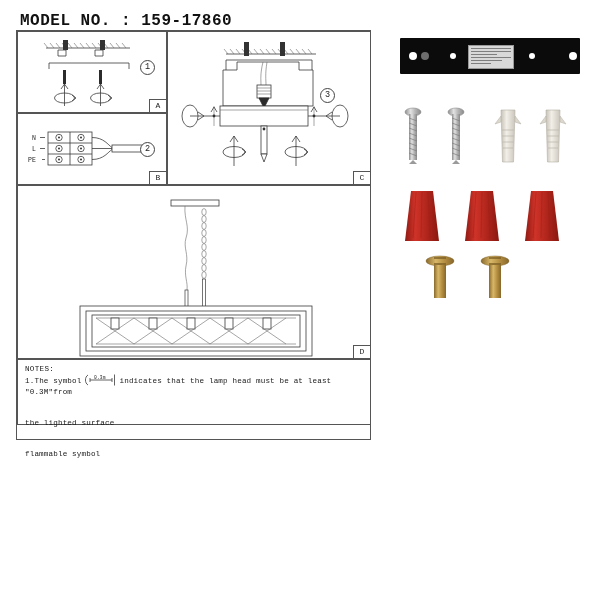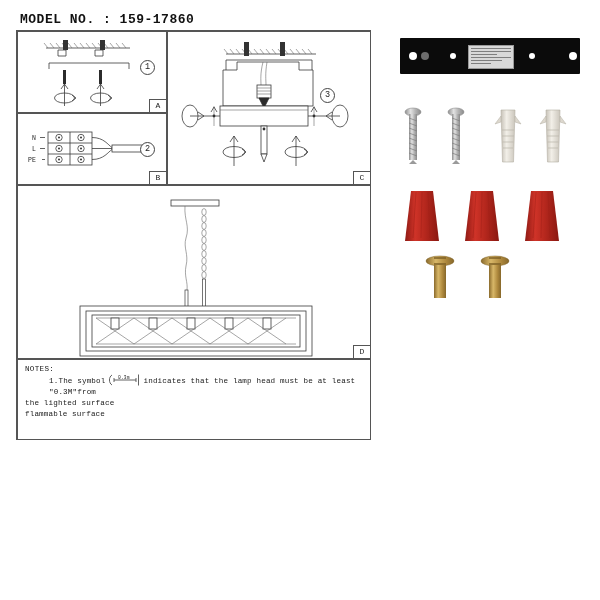--- a/index.html
+++ b/index.html
@@ -1,33 +1,33 @@
 <!DOCTYPE html>
 <html><head>
 <meta charset="utf-8">
 <style>
   html,body{margin:0;padding:0;background:#ffffff;}
   body{width:600px;height:600px;position:relative;overflow:hidden;
        font-family:"Liberation Mono","DejaVu Sans Mono",monospace;color:#1a1a1a;}
   .sheet{position:absolute;left:0;top:0;width:600px;height:600px;background:#fff;}
 
   
-  .model-title{position:absolute;left:20px;top:12px;font-size:13px;
+  .model-title{position:absolute;left:20px;top:12px;font-size:16px;
       letter-spacing:.5px;font-weight:700;white-space:nowrap;color:#111;}
 
   
   .frame{position:absolute;left:16px;top:30px;width:355px;height:410px;
       border:1px solid #555;box-sizing:border-box;}
 
   .panel{position:absolute;box-sizing:border-box;border:1px solid #555;}
   .panel-A{left:0;top:0;width:150px;height:82px;}
   .panel-B{left:0;top:82px;width:150px;height:72px;}
   .panel-C{left:150px;top:0;width:204px;height:154px;}
   .panel-D{left:0;top:154px;width:354px;height:174px;}
-  .panel-N{left:0;top:328px;width:354px;height:81px;}
+  .panel-N{left:0;top:328px;width:354px;height:66px;}
 
   
   .tag{position:absolute;border:1px solid #555;background:#fff;
       font-size:8px;text-align:center;line-height:11px;width:16px;height:12px;
       font-family:"Liberation Mono",monospace;color:#222;}
   .tag-A{right:-1px;bottom:-1px;}
   .tag-B{right:-1px;bottom:-1px;}
   .tag-C{right:-1px;bottom:-1px;}
   .tag-D{right:-1px;bottom:-1px;}
 
@@ -38,22 +38,22 @@
   svg{display:block;overflow:visible;}
   .ln{stroke:#3b3b3b;stroke-width:.8;fill:none;}
   .thin{stroke:#6a6a6a;stroke-width:.6;fill:none;}
   .fillw{fill:#fff;stroke:#3b3b3b;stroke-width:.8;}
 
   
   .notes{position:absolute;left:0;top:0;width:354px;height:81px;
       padding:5px 7px;box-sizing:border-box;}
   .notes-head{font-size:7.6px;letter-spacing:.3px;margin-bottom:1px;}
   .note-line{font-size:7.6px;line-height:11px;letter-spacing:.15px;
-      display:block;white-space:nowrap;}
-  .note-wrap{font-size:7.6px;line-height:11px;letter-spacing:.15px;display:block;margin-left:24px;}
+      display:block;white-space:nowrap;margin-top:20px;}
+  .note-wrap{font-size:7.6px;line-height:11px;letter-spacing:.15px;display:block;}
   .sym{display:inline-block;vertical-align:-3px;margin:0 2px;}
 
   
   .hw{position:absolute;left:398px;top:30px;width:186px;height:270px;}
   .bar{position:absolute;left:2px;top:8px;width:180px;height:36px;
       background:#0b0b0b;border-radius:1px;}
   .bar-hole{position:absolute;background:#ffffff;border-radius:50%;}
   .bar-label{position:absolute;left:68px;top:7px;width:44px;height:22px;
       background:#d8d8d8;border:1px solid #9a9a9a;overflow:hidden;}
   .bar-label i{display:block;height:1.4px;margin:1.6px 2px 0 2px;background:#7e7e7e;}
@@ -295,21 +295,21 @@
               <path d="M4 1 C0.6 3 0.6 9 4 11" class="ln" stroke-width=".9"></path>
               <line x1="6" y1="6" x2="28" y2="6" class="ln" stroke-width=".7"></line>
               <path d="M6 4 l0 4 M28 4 l0 4" class="ln" stroke-width=".7"></path>
               <line x1="30.5" y1="0.5" x2="30.5" y2="11.5" class="ln" stroke-width=".9"></line>
               <text x="10" y="4.6" font-family="Liberation Mono, monospace" font-size="4.6" fill="#1a1a1a">0.3m</text>
             </svg>
           </span><span>indicates that the lamp head must be at least "0.3M"from</span>
         </div>
         <div class="note-line">the lighted surface</div>
 
-        <div class="note-line">flammable surface</div>
+        <div class="note-line">flammable symbol</div>
 
       </div>
     </div>
 
   </div>
 
   <div class="hw">
 
     <div class="bar">
       <div class="bar-hole" style="left:9px;top:14px;width:8px;height:8px;"></div>

